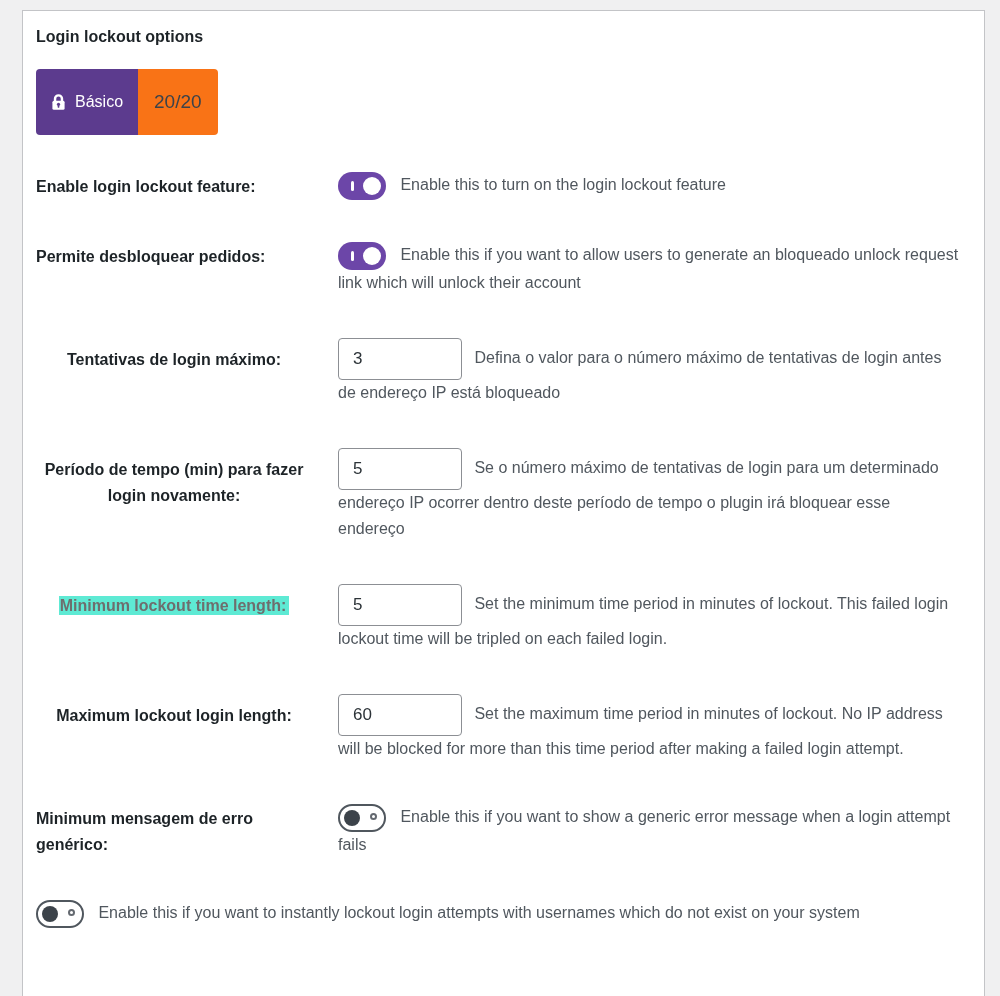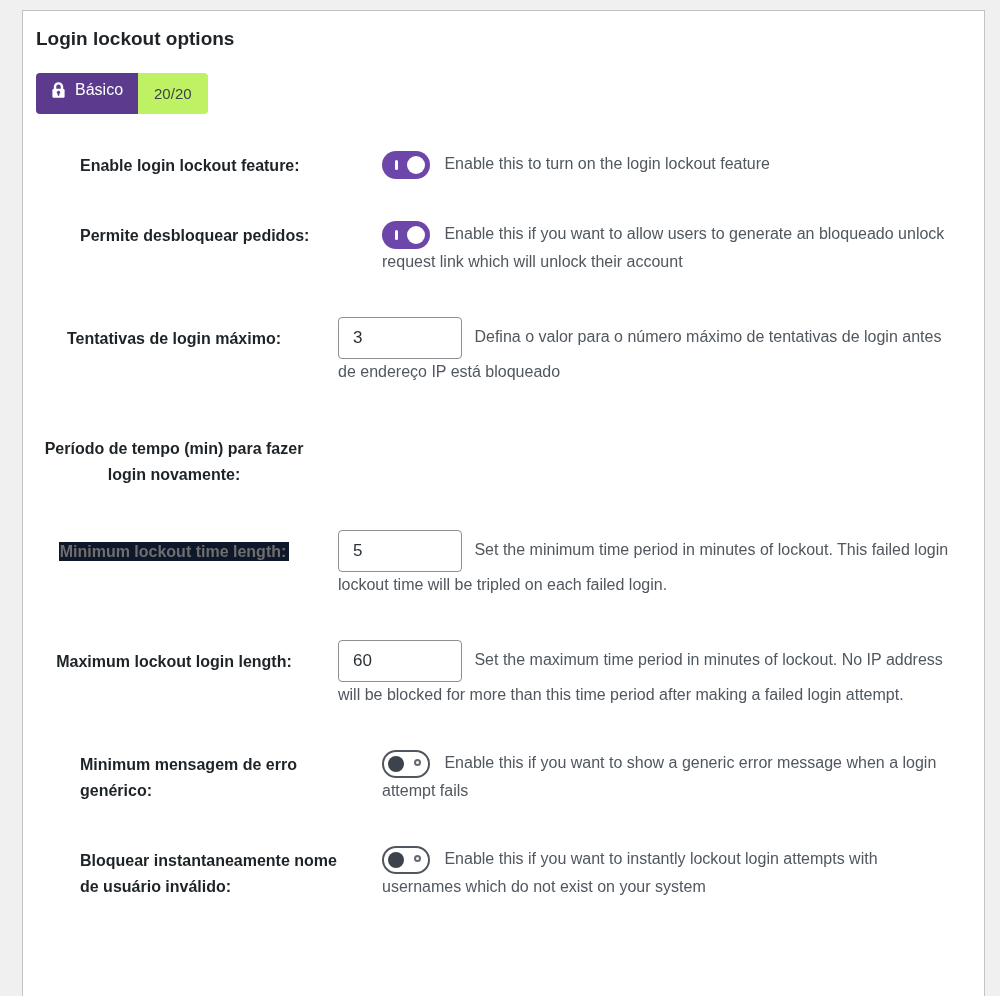--- a/index.html
+++ b/index.html
@@ -11,53 +11,53 @@
   }
   .panel {
     position: absolute;
     left: 22px; top: 10px;
     width: 963px; height: 1100px;
     background: #ffffff;
     border: 1px solid #c3c4c7;
     padding: 17px 24px 0 13px;
   }
   .panel-title {
-    font-size: 19px;
+    font-size: 16px;
     font-weight: 700;
     color: #1d2327;
     margin-bottom: 23px;
   }
   
   .badge { display: inline-flex; margin-bottom: 37px; }
   .badge-left {
     display: inline-flex; align-items: flex-start; gap: 9px;
     background: #5c3b8e; color: #ffffff;
     font-size: 16px;
-    padding: 8px 15px;
+    padding: 24px 15px;
     border-radius: 4px 0 0 4px;
   }
   .badge-right {
     display: inline-flex; align-items: center;
-    background: #bef264; color: #3c434a;
-    font-size: 15px;
+    background: #f97316; color: #3c434a;
+    font-size: 19px;
     padding: 12px 16px;
     border-radius: 0 4px 4px 0;
   }
   
   .row { display: flex; margin-bottom: 42px; }
   .label {
     width: 302px; flex: 0 0 302px;
     font-size: 16px; font-weight: 700;
     color: #1d2327; line-height: 26px;
     padding-right: 26px;
   }
   .label.input-align { padding-top: 9px; text-align: center; }
-  .label.toggle-align { padding-top: 2px; margin-left: 44px; }
+  .label.toggle-align { padding-top: 2px; }
   .label-text.highlighted {
-    background: #0f172a;
+    background: #5eead4;
     color: #6e6e6e;
     padding: 1px 3px 1px 1px;
     box-decoration-break: clone;
   }
   .content {
     flex: 1;
     font-size: 16px;
     color: #50575e;
     line-height: 26px;
   }
@@ -149,31 +149,31 @@
       <div class="row">
         <div class="label toggle-align"><span class="label-text">Permite desbloquear pedidos:</span></div>
         <div class="content"><span class="toggle on"><span class="dash"></span><span class="knob"></span></span><span class="desc"> Enable this if you want to allow users to generate an bloqueado unlock request link which will unlock their account</span></div>
       </div>
       <div class="row">
         <div class="label input-align"><span class="label-text">Tentativas de login máximo:</span></div>
         <div class="content"><input type="text" class="num-input" value="3" style=""><span class="desc"> Defina o valor para o número máximo de tentativas de login antes de endereço IP está bloqueado</span></div>
       </div>
       <div class="row">
         <div class="label input-align"><span class="label-text">Período de tempo (min) para fazer login novamente:</span></div>
+        <div class="content"><input type="text" class="num-input" value="5" style=""><span class="desc"> Se o número máximo de tentativas de login para um determinado endereço IP ocorrer dentro deste período de tempo o plugin irá bloquear esse endereço</span></div>
       </div>
       <div class="row">
         <div class="label input-align"><span class="label-text highlighted">Minimum lockout time length:</span></div>
         <div class="content"><input type="text" class="num-input" value="5" style=""><span class="desc"> Set the minimum time period in minutes of lockout. This failed login lockout time will be tripled on each failed login.</span></div>
       </div>
       <div class="row">
         <div class="label input-align"><span class="label-text">Maximum lockout login length:</span></div>
         <div class="content"><input type="text" class="num-input" value="60" style=""><span class="desc"> Set the maximum time period in minutes of lockout. No IP address will be blocked for more than this time period after making a failed login attempt.</span></div>
       </div>
       <div class="row">
         <div class="label toggle-align"><span class="label-text">Minimum mensagem de erro genérico:</span></div>
         <div class="content"><span class="toggle off"><span class="knob-off"></span><span class="ring"></span></span><span class="desc"> Enable this if you want to show a generic error message when a login attempt fails</span></div>
       </div>
       <div class="row">
-        <div class="label toggle-align"><span class="label-text">Bloquear instantaneamente nome de usuário inválido:</span></div>
         <div class="content"><span class="toggle off"><span class="knob-off"></span><span class="ring"></span></span><span class="desc"> Enable this if you want to instantly lockout login attempts with usernames which do not exist on your system</span></div>
       </div>
     </div>
 </div>
 
 </body></html>

